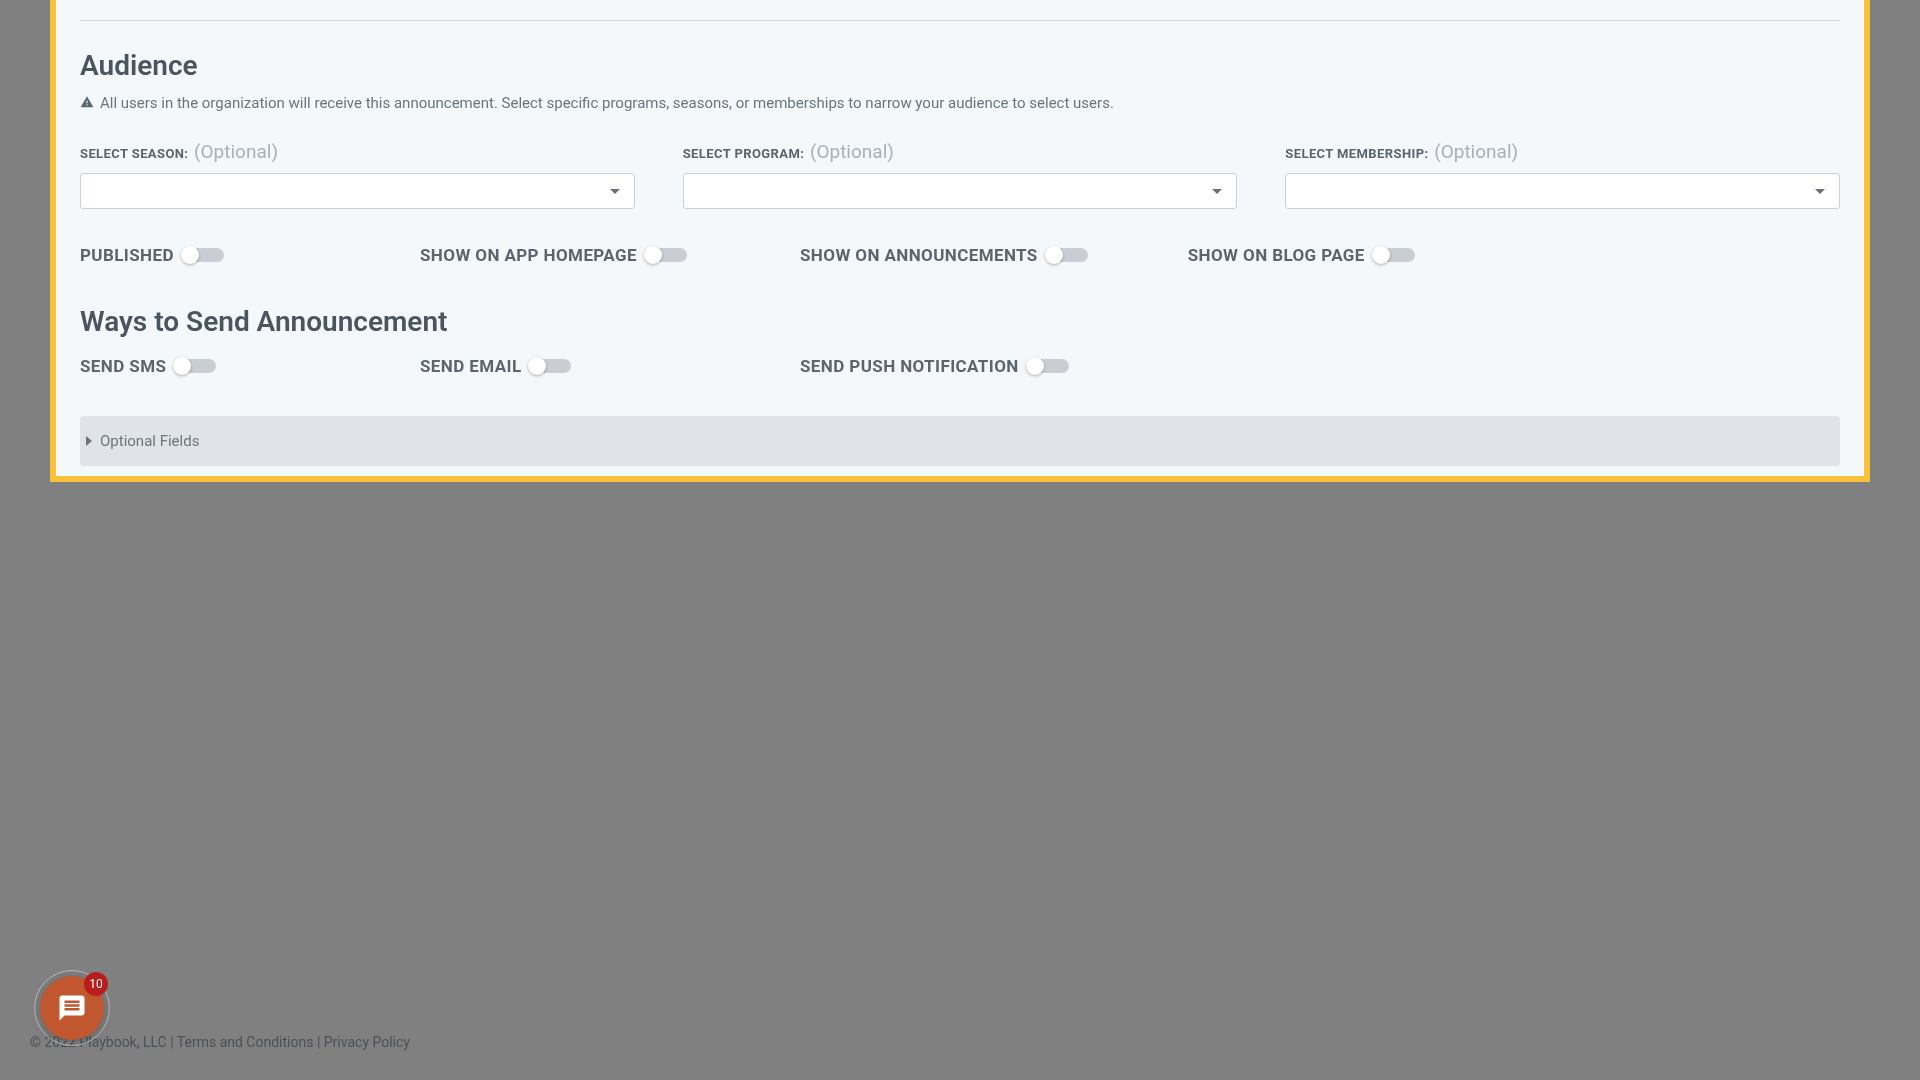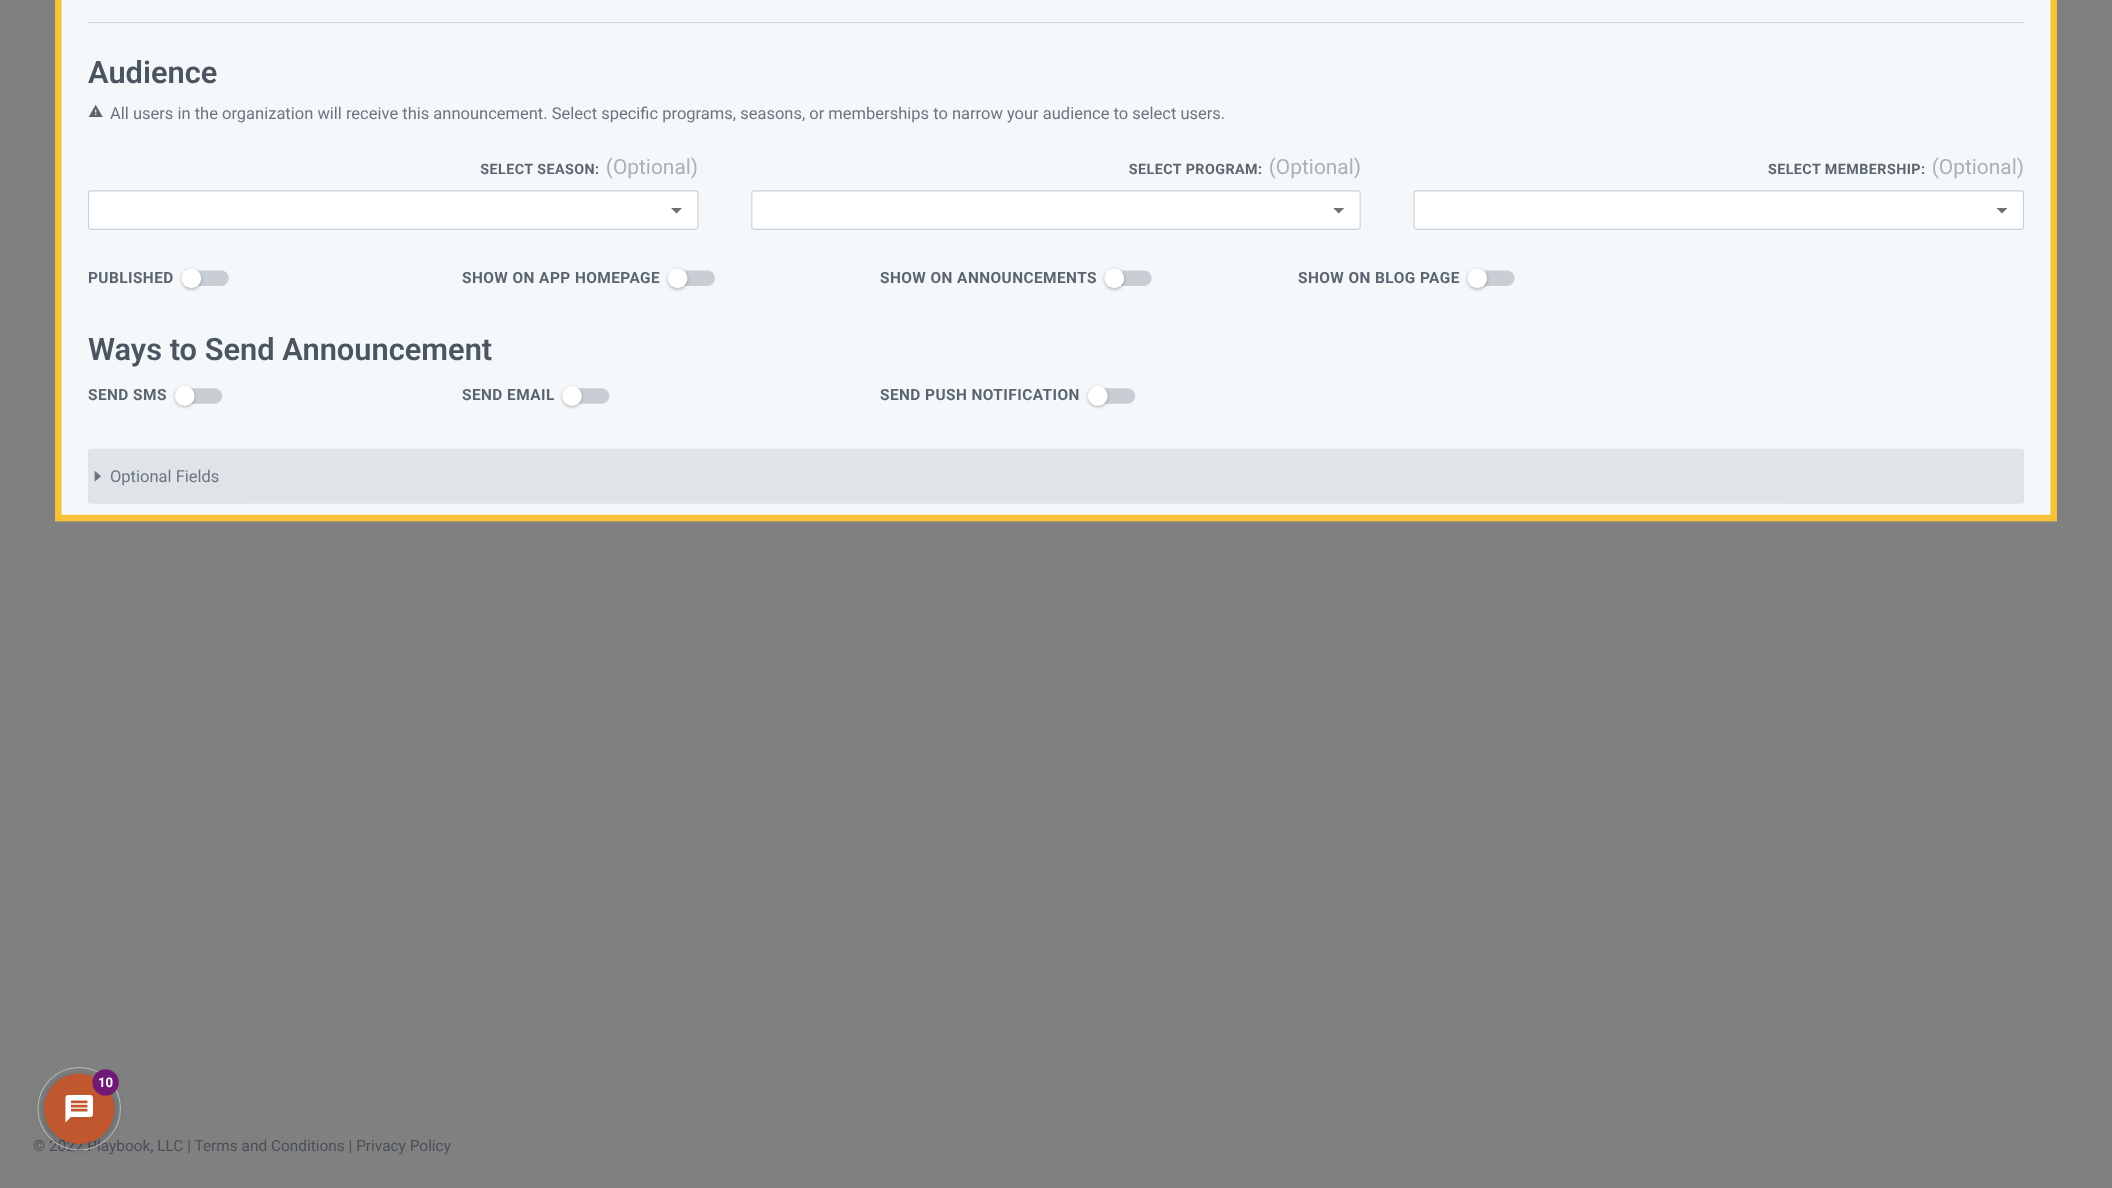--- a/index.html
+++ b/index.html
@@ -54,21 +54,21 @@
     .warn-line {
       font-size: 15px;
       color: #6a7580;
       margin-bottom: 28px;
       display: flex;
       align-items: center;
       gap: 6px;
     }
     .warn-icon { font-size: 14px; color: #5a6570; }
     .row3 { display: flex; gap: 48px; margin-bottom: 36px; }
-    .col3 { flex: 1; text-align: right; }
+    .col3 { flex: 1; }
     .field-label {
       font-size: 13px;
       font-weight: 700;
       letter-spacing: 0.4px;
       color: #5a6570;
       text-transform: uppercase;
       margin-bottom: 10px;
       display: block;
     }
     .optional {
@@ -92,21 +92,21 @@
     }
     .caret-down {
       width: 0; height: 0;
       border-left: 5px solid transparent;
       border-right: 5px solid transparent;
       border-top: 5px solid #6a7078;
     }
     .toggle-row { display: flex; gap: 100px; margin-bottom: 40px; margin-top: 18px; flex-wrap: wrap; }
     .toggle-item { display: flex; align-items: center; gap: 8px; min-width: 280px; }
     .toggle-label {
-      font-size: 14px;
+      font-size: 17px;
       font-weight: 700;
       letter-spacing: 0.4px;
       color: #5a6570;
       text-transform: uppercase;
     }
     .toggle {
       width: 42px;
       height: 14px;
       background: #c8ced4;
       border-radius: 20px;
@@ -172,24 +172,24 @@
       align-items: center;
       justify-content: center;
       box-shadow: 0 2px 10px rgba(0,0,0,0.25);
       cursor: pointer;
     }
     .chat-widget svg { width: 30px; height: 30px; fill: #fff; }
     .chat-badge {
       position: absolute;
       top: -4px;
       right: -4px;
-      background: #701a75;
+      background: #b91c1c;
       color: #fff;
       font-size: 12px;
-      font-weight: 700;
+      font-weight: 400;
       border-radius: 50%;
       width: 24px;
       height: 24px;
       display: flex;
       align-items: center;
       justify-content: center;
     }
     .chat-outer {
       position: absolute;
       bottom: 34px;

